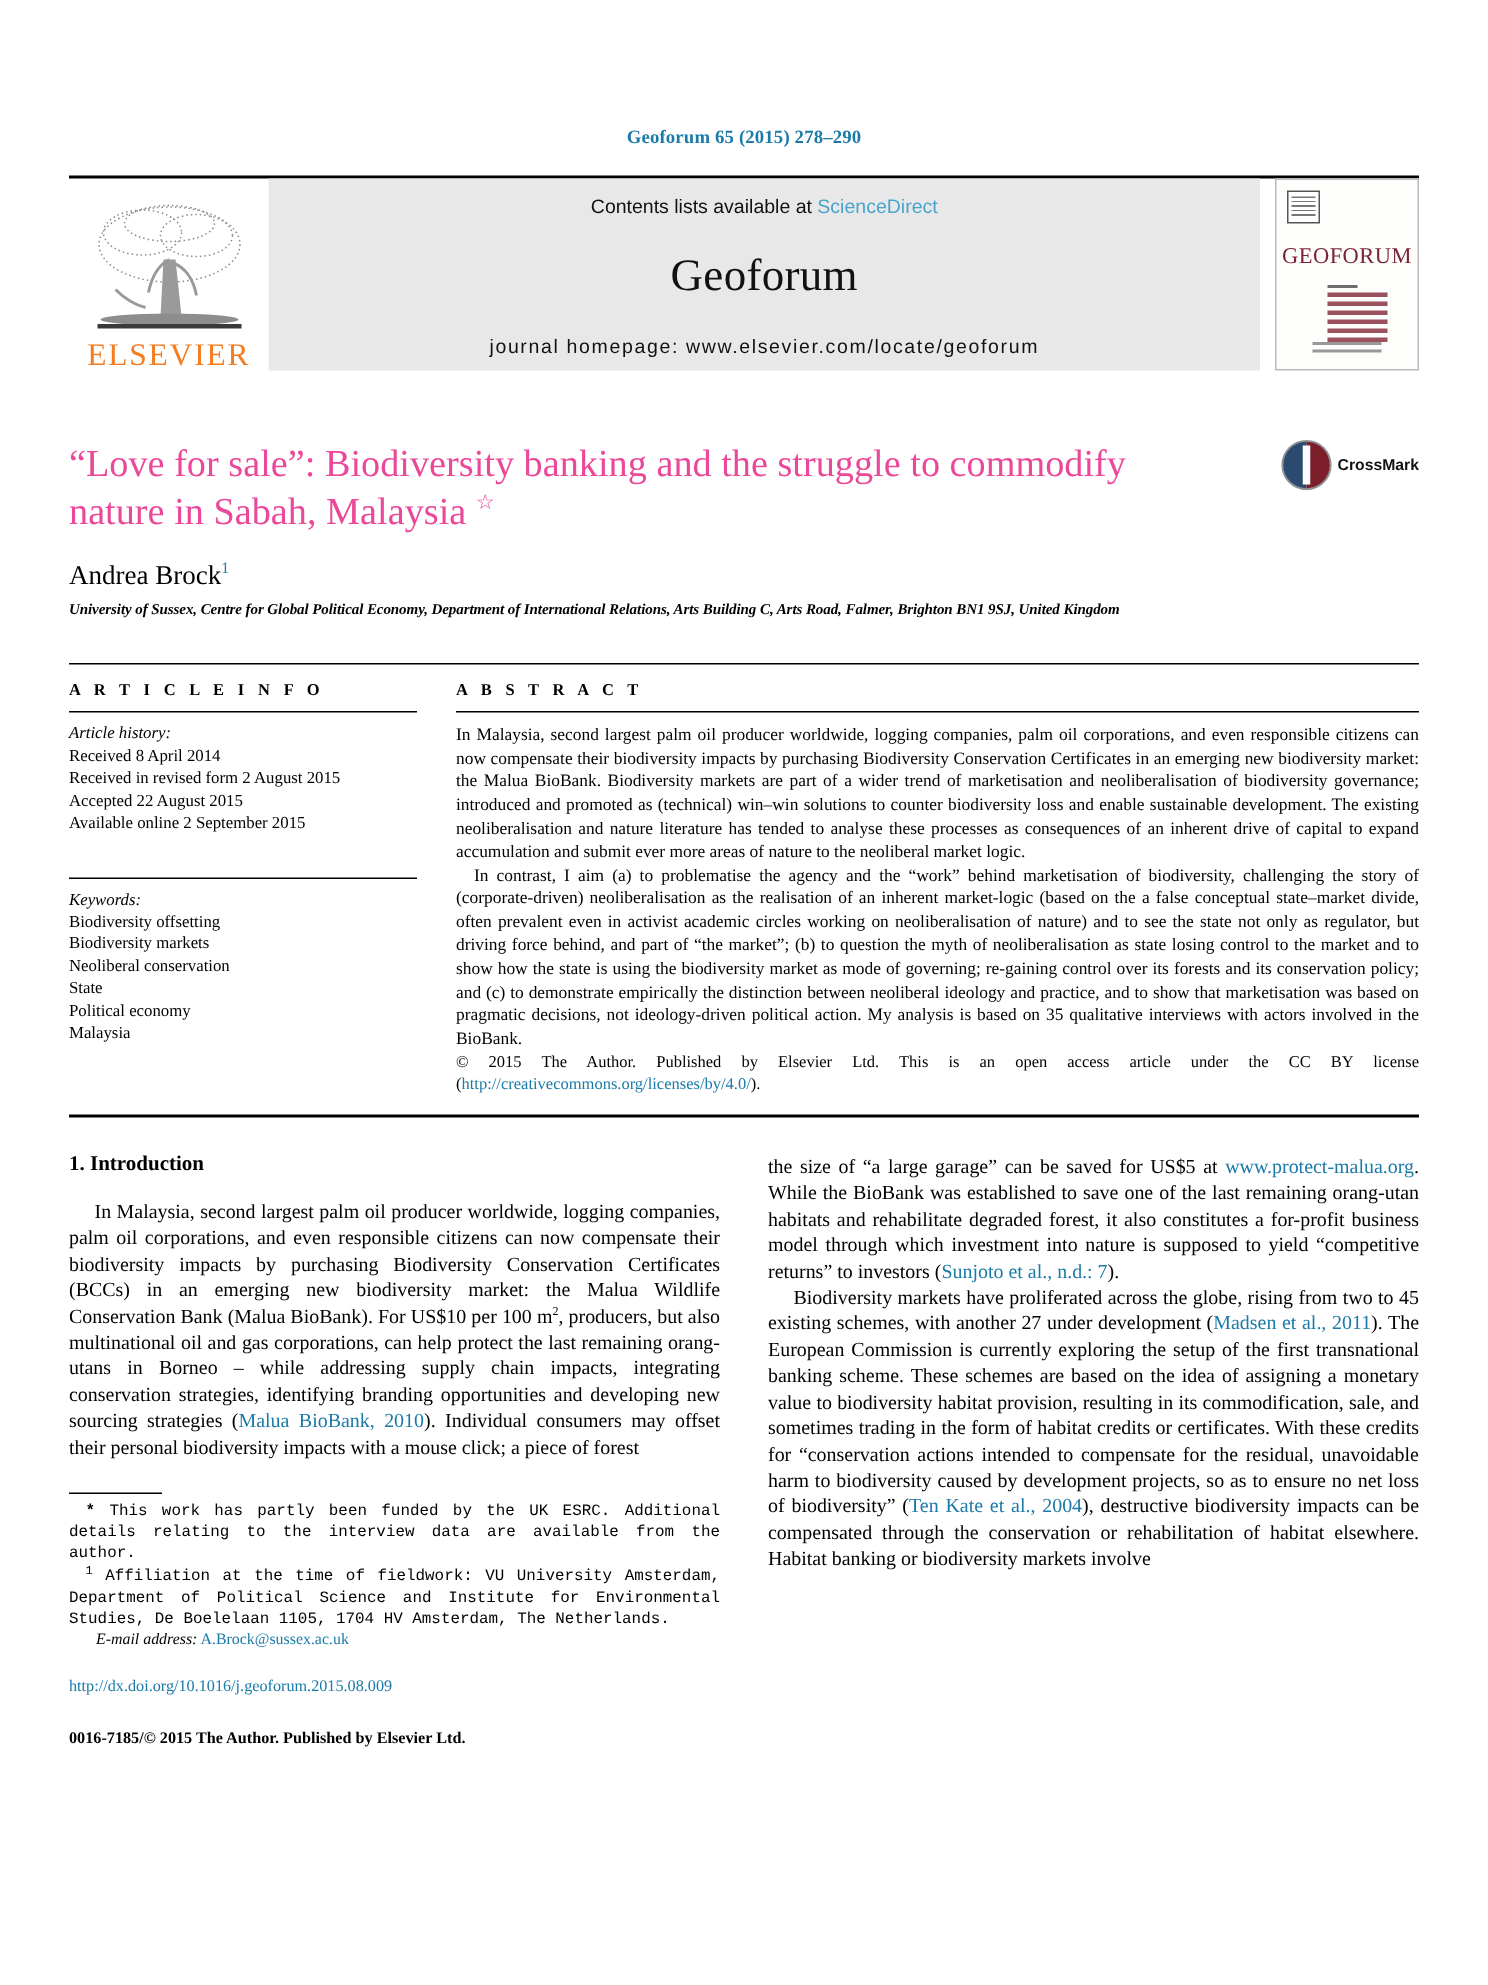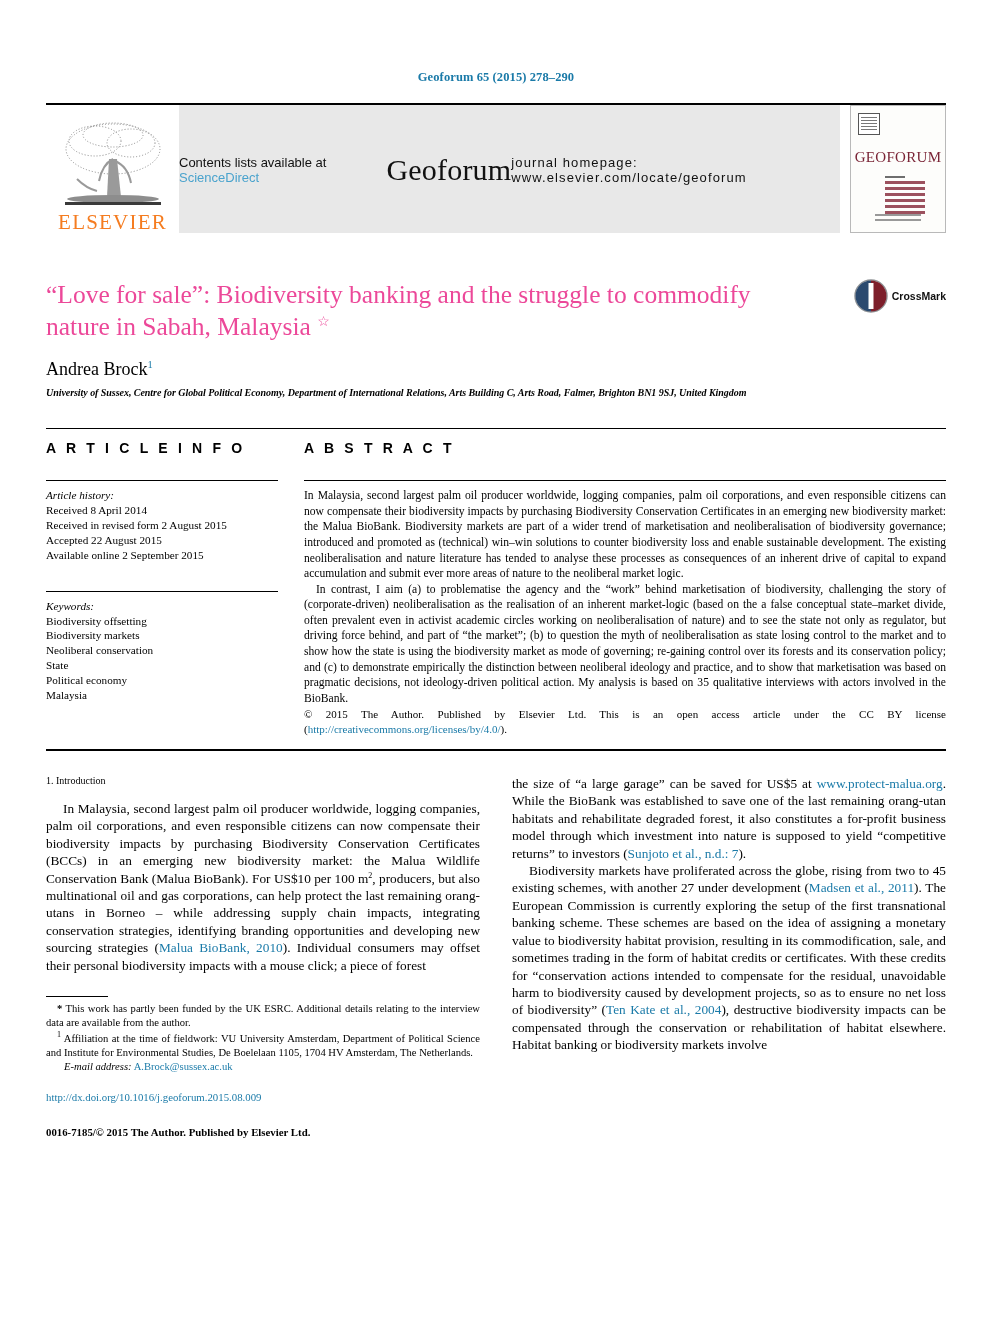--- a/index.html
+++ b/index.html
@@ -14,21 +14,21 @@
     font-family: "Liberation Serif", serif;
     color: #000000;
     position: relative;
     overflow: hidden;
   }
   .page {
     width: 992px;
     height: 1323px;
     position: relative;
     box-sizing: border-box;
-    padding: 0 46px;
+    padding: 14px 46px;
   }
 
   
   .runhead {
     text-align: center;
     color: #1a7aa8;
     font-family: "Liberation Serif", serif;
     font-size: 12.5px;
     font-weight: bold;
     padding-top: 70px;
@@ -61,21 +61,21 @@
     letter-spacing: 1.2px;
     line-height: 1;
     margin-top: 1px;
     text-align: center;
   }
   .masthead-center {
     flex: 1 1 auto;
     background: #e8e8e8;
     margin: 0 0 0 0;
     display: flex;
-    flex-direction: row;
+    flex-direction: column;
     justify-content: space-between;
     align-items: center;
     padding: 11px 0 9px 0;
     box-sizing: border-box;
   }
   .contents-line {
     font-family: "Liberation Sans", sans-serif;
     font-size: 13px;
     color: #111;
   }
@@ -206,25 +206,25 @@
   .col-info {
     width: 258px;
     flex: 0 0 258px;
     padding-right: 26px;
     box-sizing: border-box;
   }
   .col-abstract {
     flex: 1 1 auto;
   }
   .sect-head {
-    font-family: Liberation Sans, sans-serif;
-    font-size: 14px;
+    font-family: Liberation Serif, serif;
+    font-size: 11px;
     font-weight: bold;
     letter-spacing: 3.2px;
-    margin-bottom: 24px;
+    margin-bottom: 8px;
   }
   .rule {
     border-top: 1px solid #000;
     margin: 8px 0 7px 0;
   }
   .info-group {
     font-family: "Liberation Serif", serif;
     font-size: 11.2px;
     line-height: 1.33;
   }
@@ -264,22 +264,22 @@
     display: flex;
     gap: 32px;
   }
   .bcol {
     flex: 1 1 0;
     min-width: 0;
     position: relative;
   }
   .h2 {
     font-family: "Liberation Serif", serif;
-    font-size: 10px;
-    font-weight: normal;
+    font-size: 14px;
+    font-weight: bold;
     margin: 0 0 14px 0;
   }
   .bodytext {
     font-family: "Liberation Serif", serif;
     font-size: 13.3px;
     line-height: 1.31;
     text-align: justify;
     margin: 0;
   }
   .bodytext.indent { text-indent: 17px; }
@@ -290,21 +290,21 @@
     position: relative;
   }
   .footnotes:before {
     content: "";
     position: absolute;
     top: 0; left: 0;
     width: 62px;
     border-top: 1px solid #000;
   }
   .fn {
-    font-family: Liberation Serif, serif;
+    font-family: Liberation Mono, monospace;
     font-size: 10.6px;
     line-height: 1.33;
     text-align: justify;
     margin: 0;
     text-indent: 11px;
   }
   .fn .mark { font-weight: bold; }
   .fn-email {
     font-family: Liberation Serif, serif;
     font-size: 10.6px;

